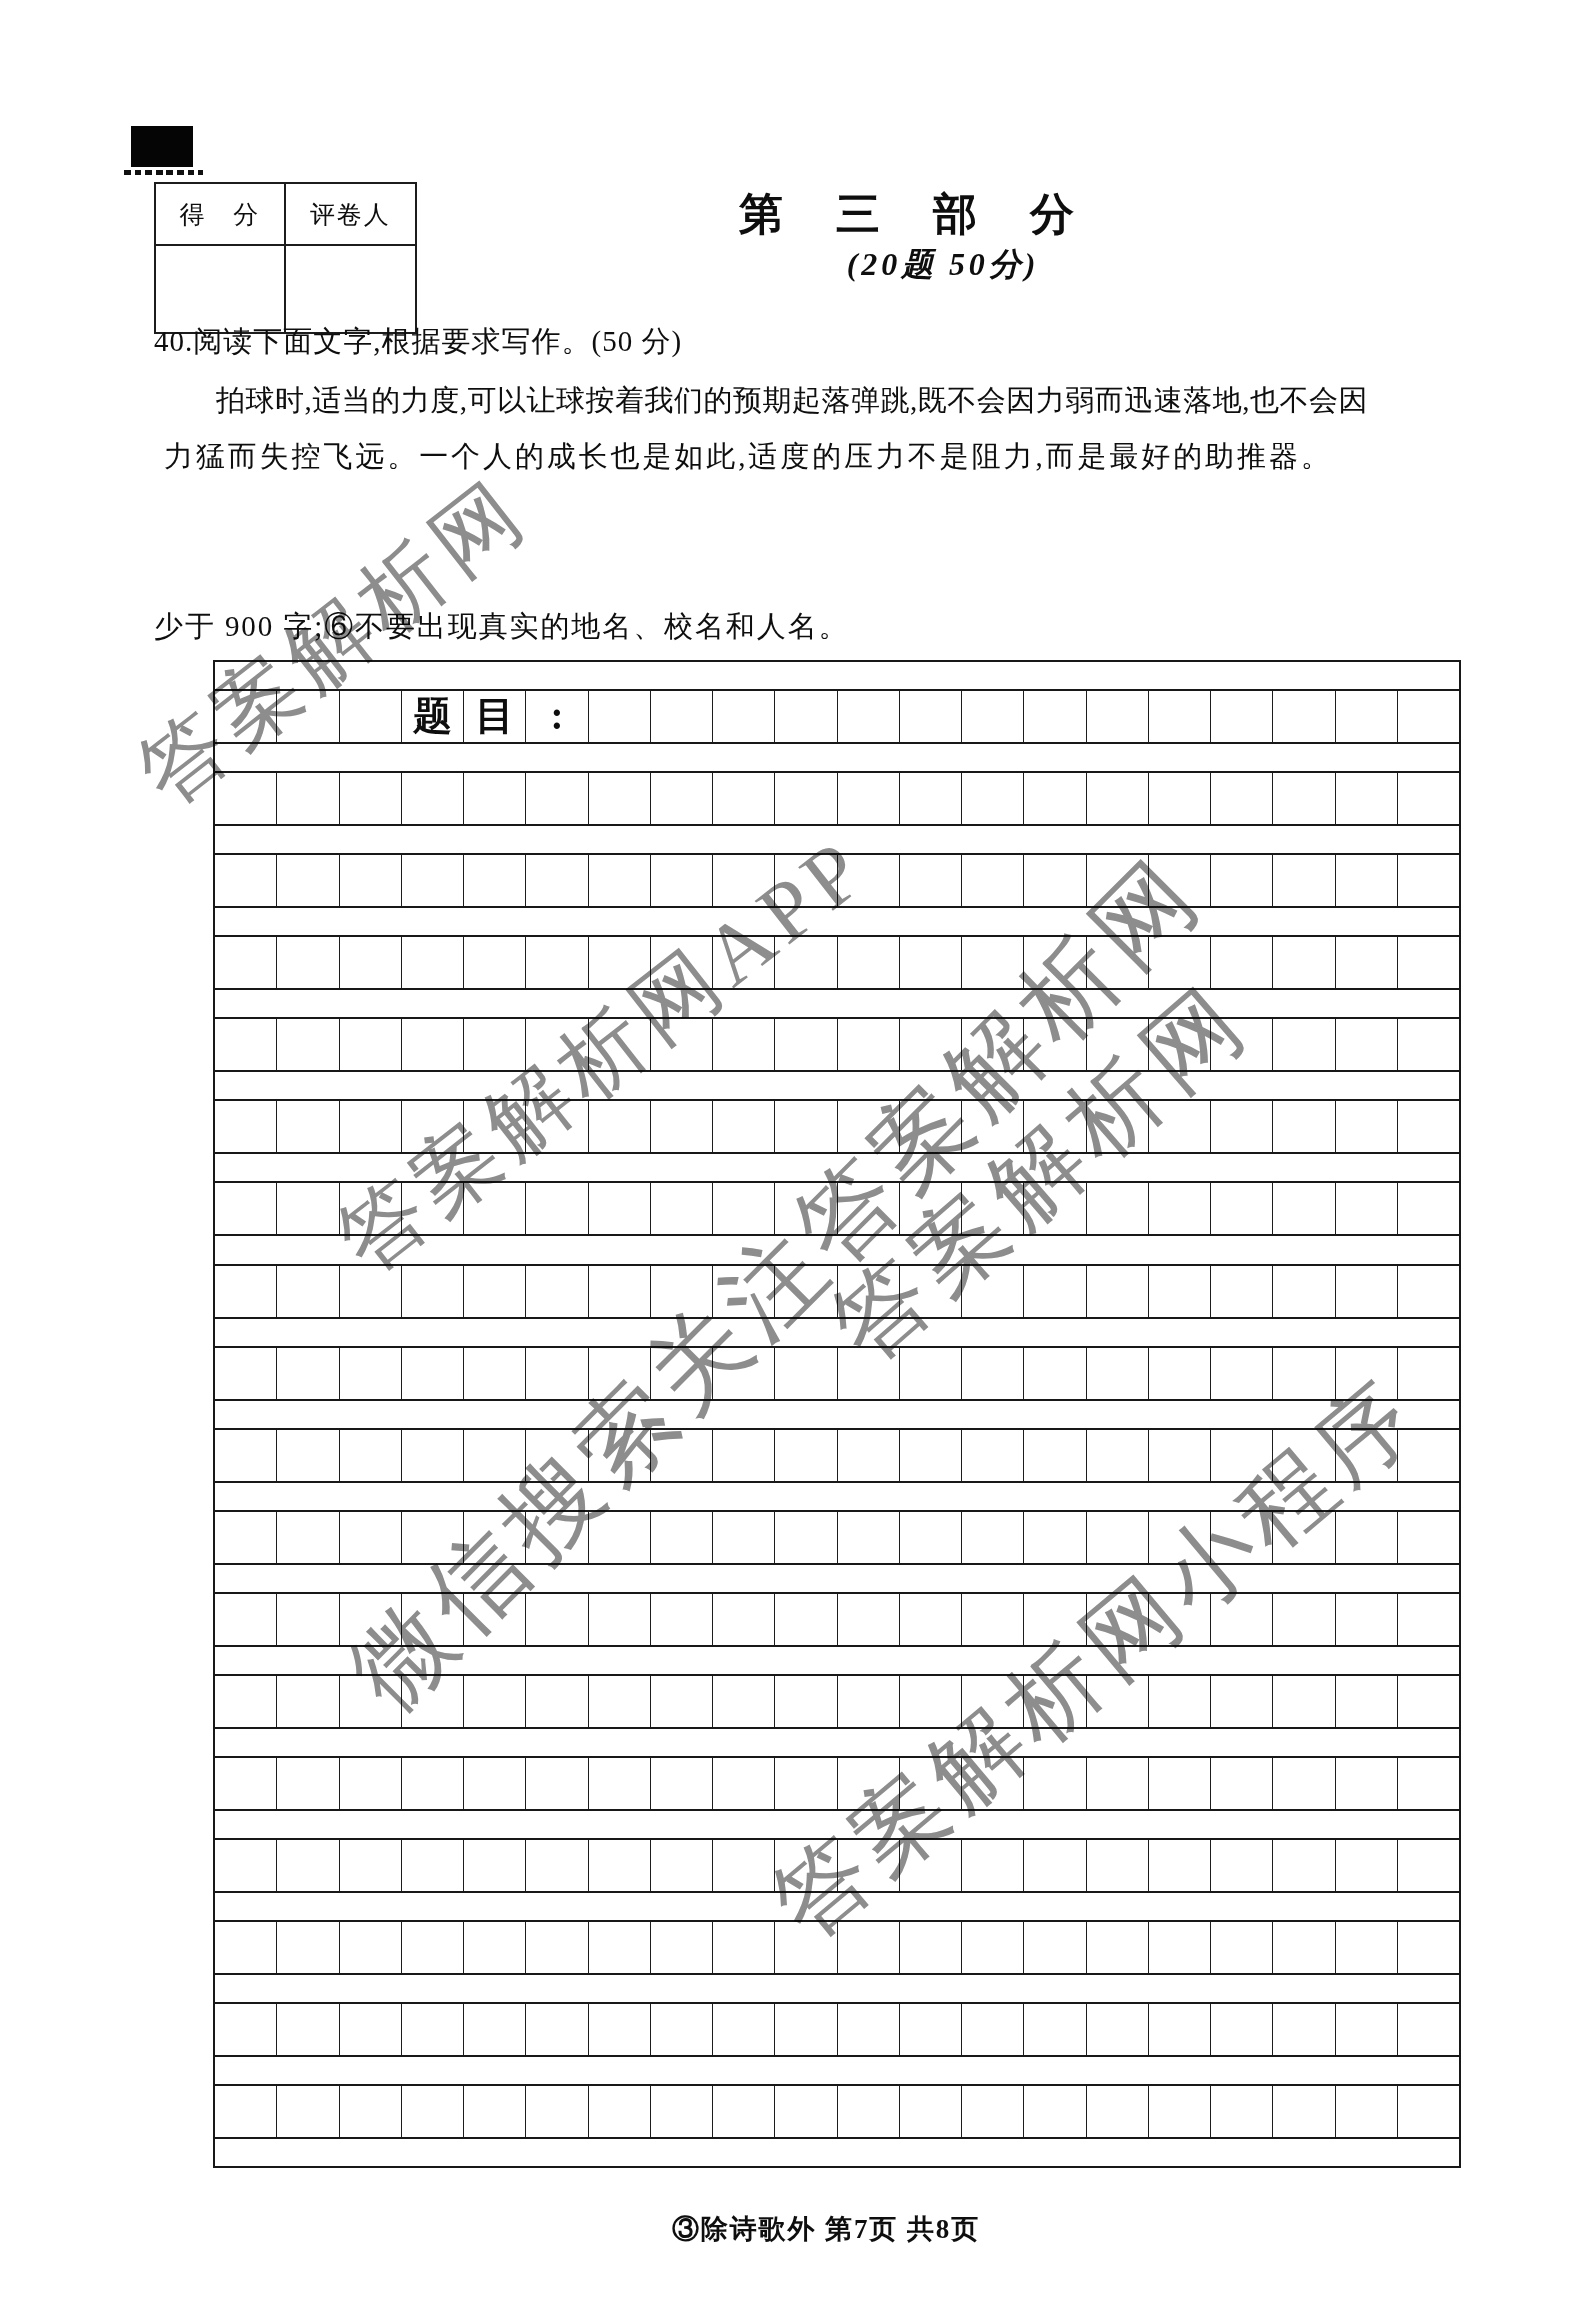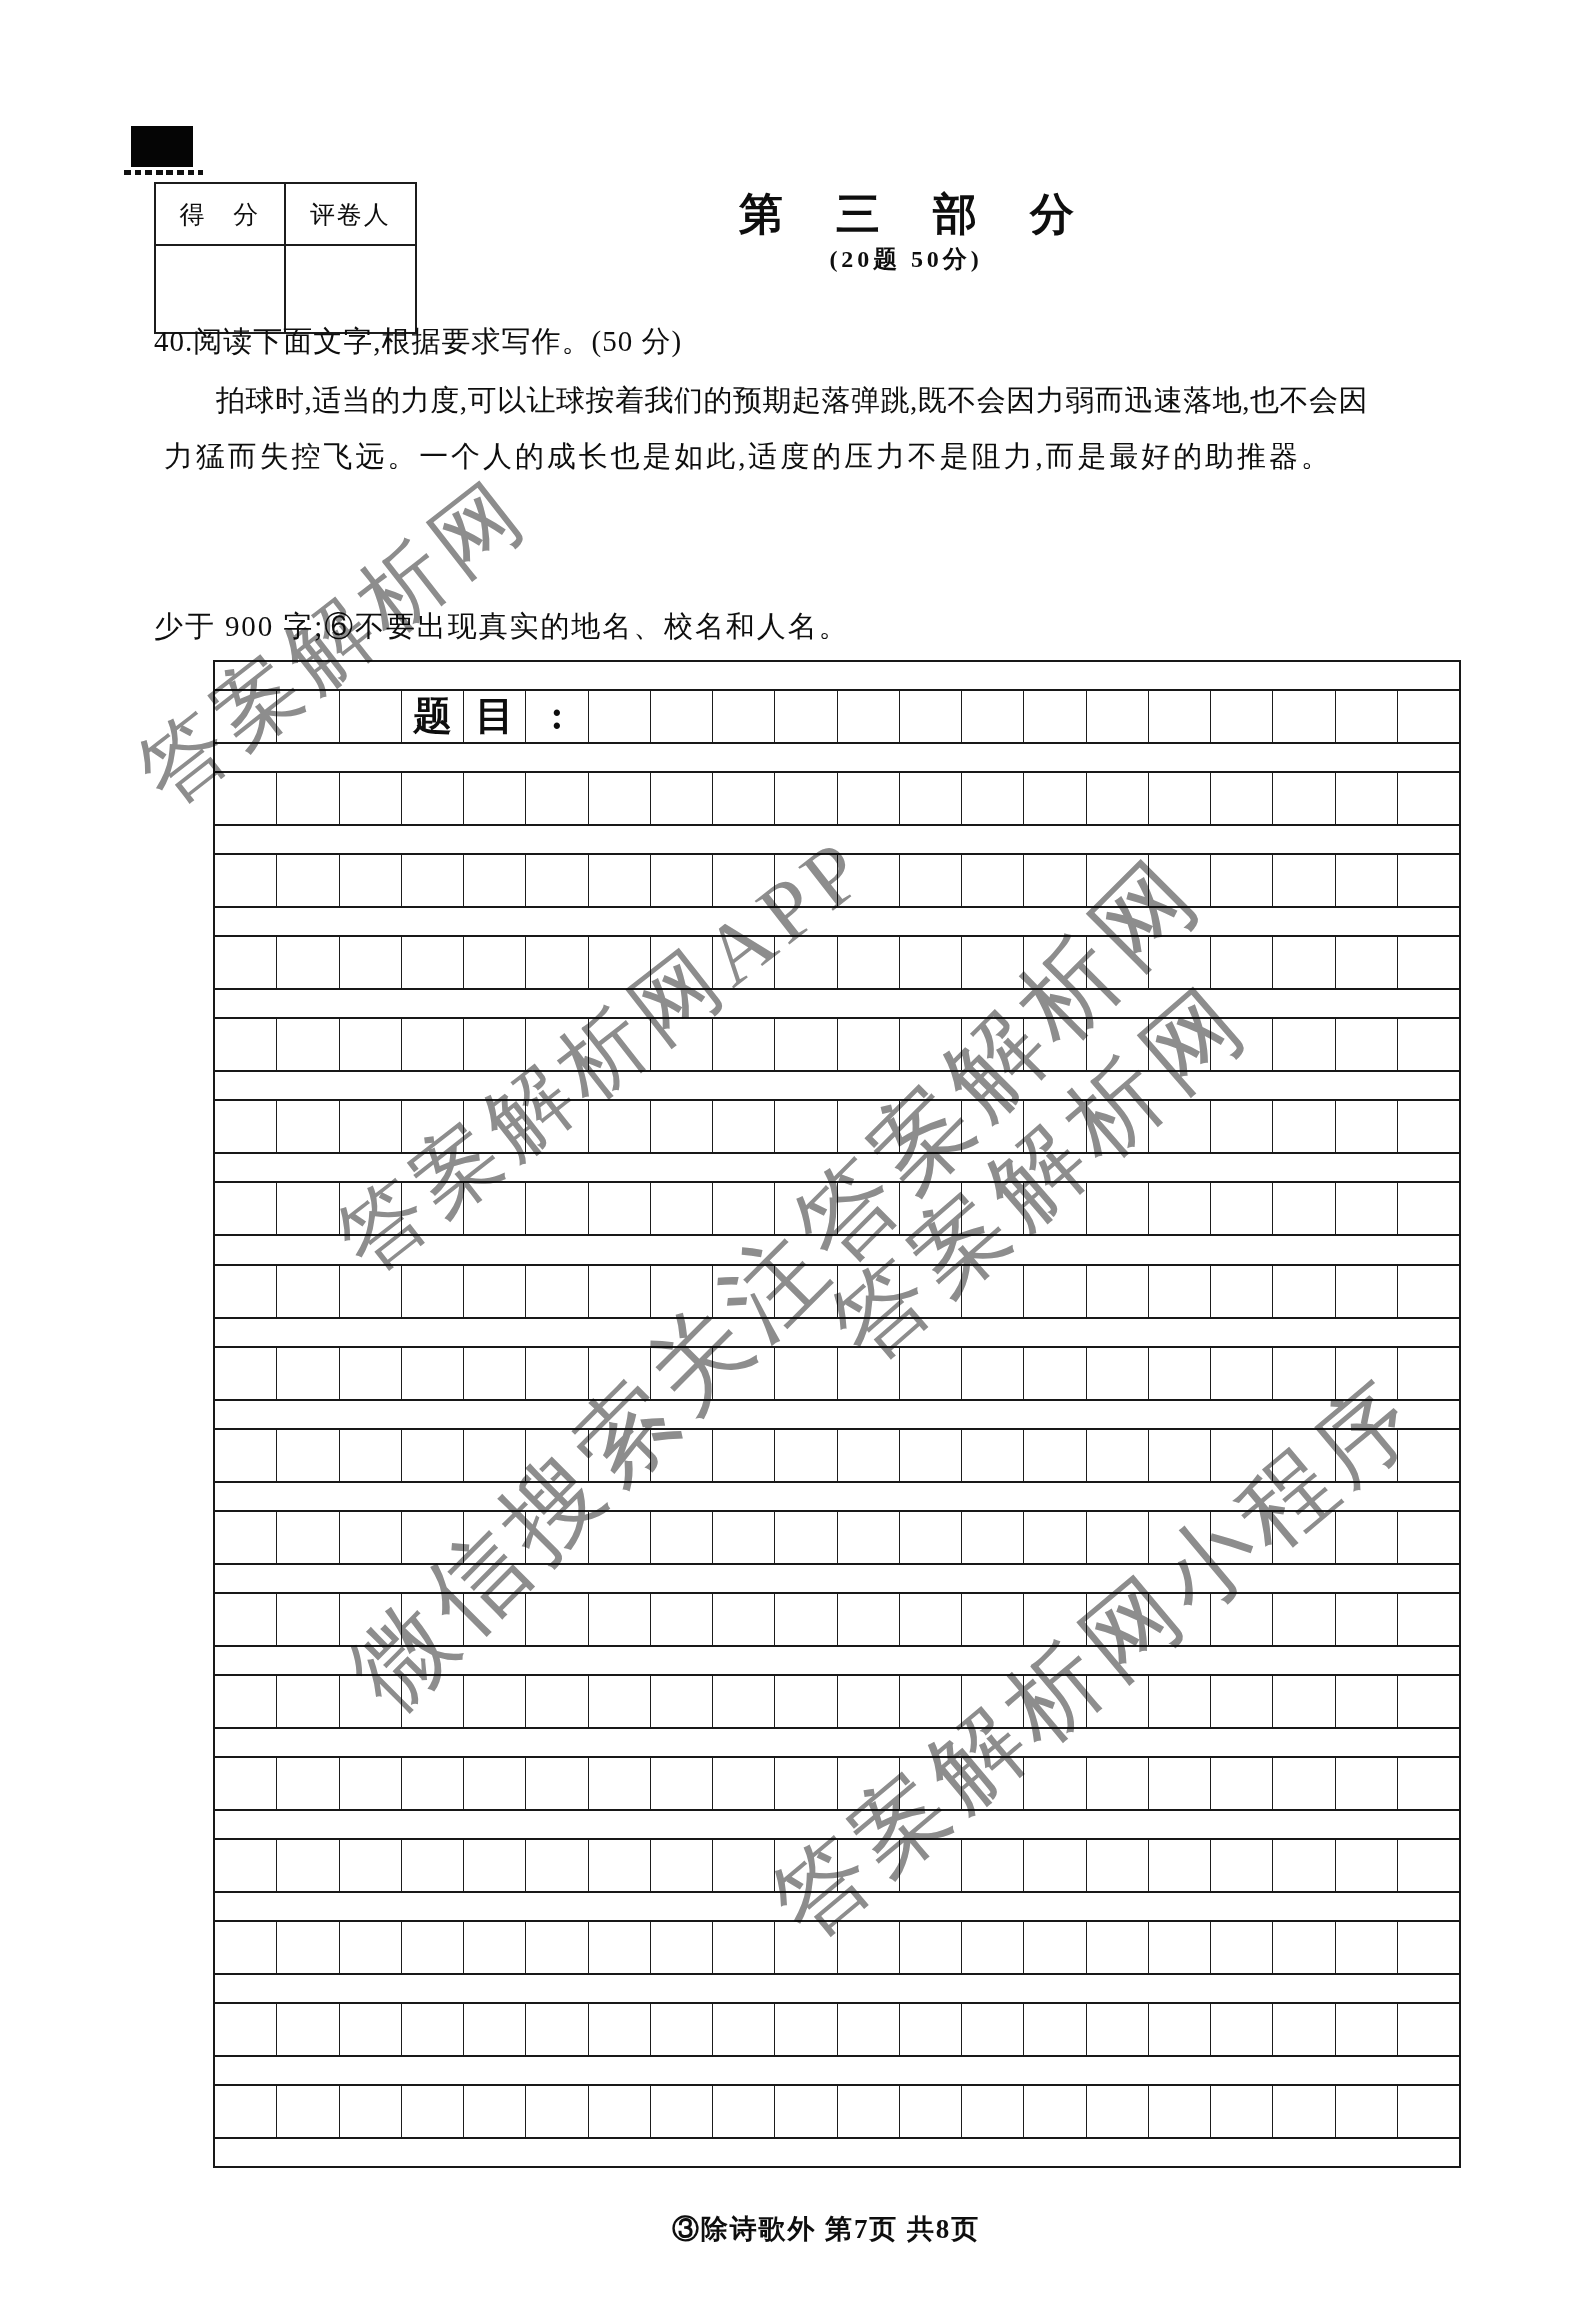--- a/index.html
+++ b/index.html
@@ -16,22 +16,22 @@
   #score-table{left:154px;top:170px;width:263px;height:152px;border:2.9px solid #1c1c1c;display:flex;flex-direction:column;box-sizing:border-box;margin-top:12px;}
   #score-table .hdr{display:flex;height:60px;border-bottom:2.9px solid #1c1c1c;}
   #score-table .bdy{display:flex;flex:1;}
   #score-table .cl{width:50%;display:flex;align-items:center;justify-content:center;
      font-size:25px;letter-spacing:1.9px;box-sizing:border-box;}
   #score-table .cl.first{border-right:2.9px solid #1c1c1c;}
 
   
   #section-title{left:917px;top:185px;transform:translateX(-50%);font-size:44px;font-weight:700;
      letter-spacing:21px;white-space:nowrap;}
-  #section-subtitle{left:906px;top:243px;transform:translateX(-50%);font-size:24px;font-weight:700;
-     letter-spacing:3.9px;white-space:nowrap;}
+  #section-subtitle{left:943px;top:243px;transform:translateX(-50%);font-size:32px;font-weight:700;
+     letter-spacing:3.9px;white-space:nowrap;font-style:italic;}
 
   
   .tline{white-space:nowrap;font-size:29px;line-height:33px;}
   #q-line{left:154px;top:325px;letter-spacing:1px;}
   #p1{left:216px;top:384px;letter-spacing:0.5px;}
   #p2{left:164px;top:440px;letter-spacing:2.9px;}
   #p3{left:216px;top:498px;letter-spacing:2.4px;}
   #p4{left:216px;top:554px;letter-spacing:2.1px;}
   #p5{left:154px;top:610px;letter-spacing:1.9px;}
   .b{font-weight:700;}

